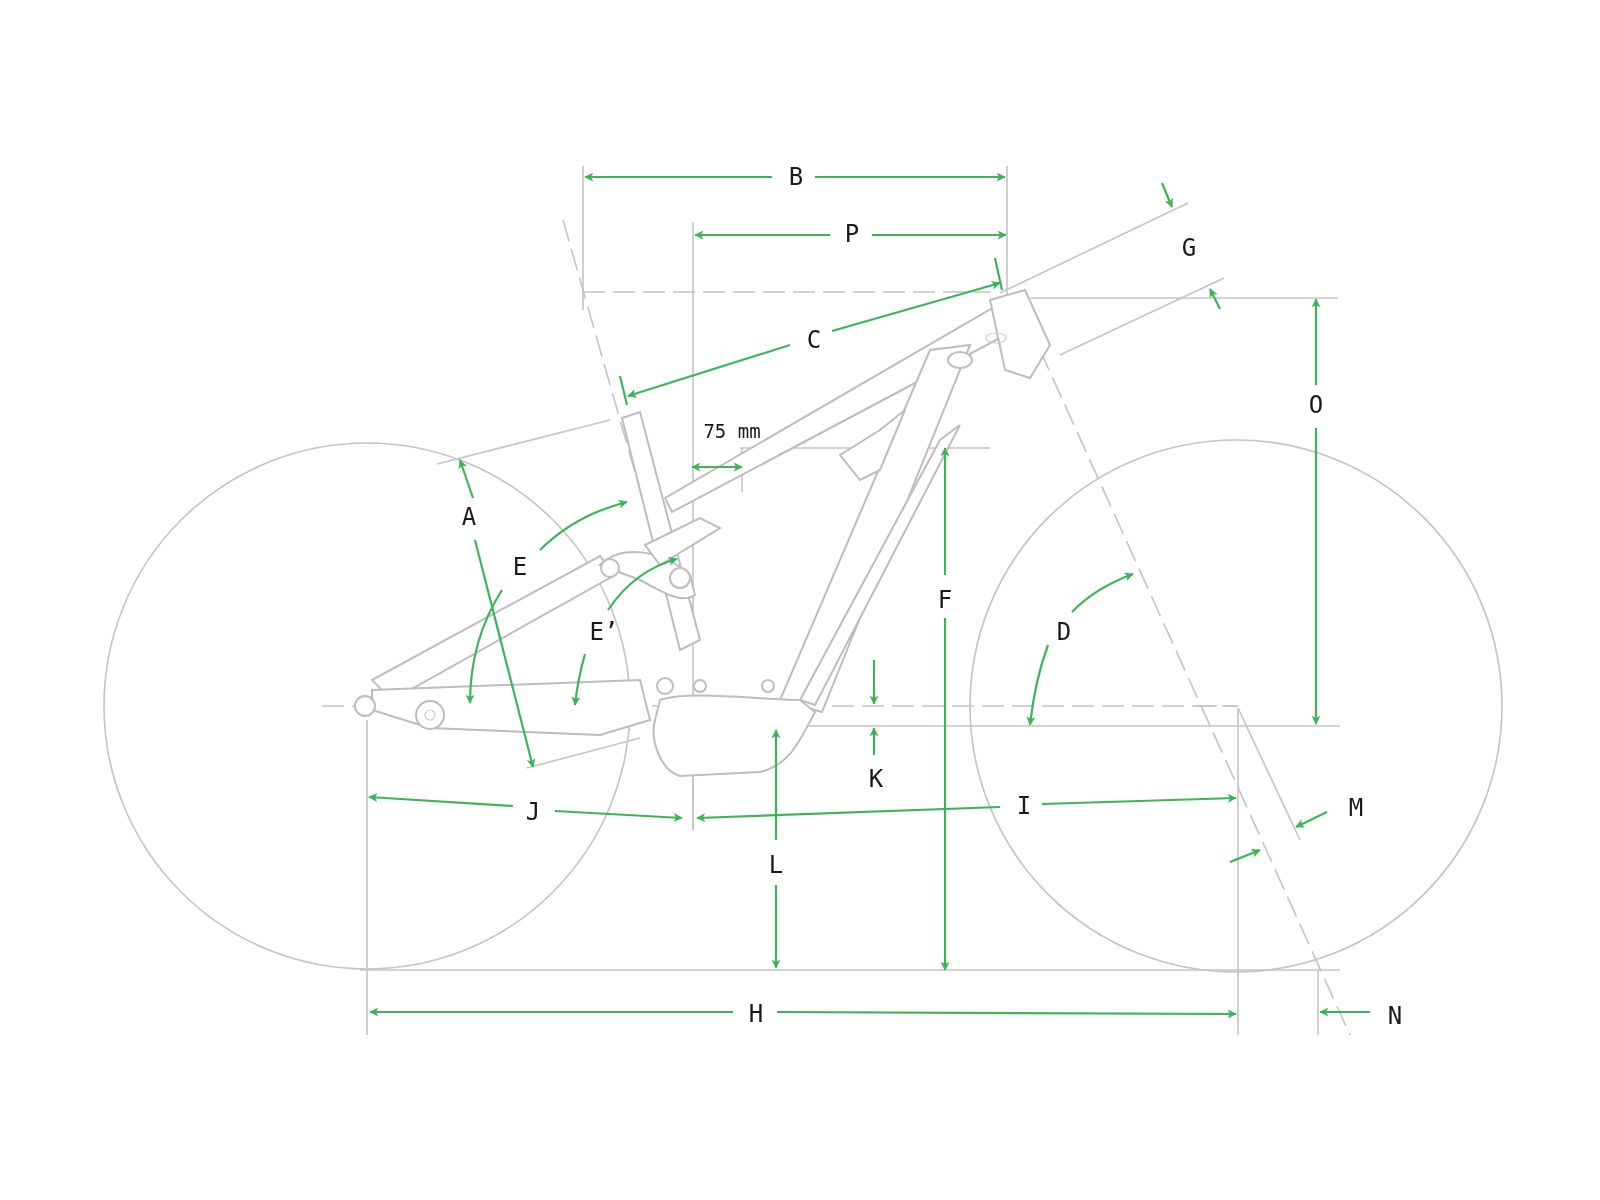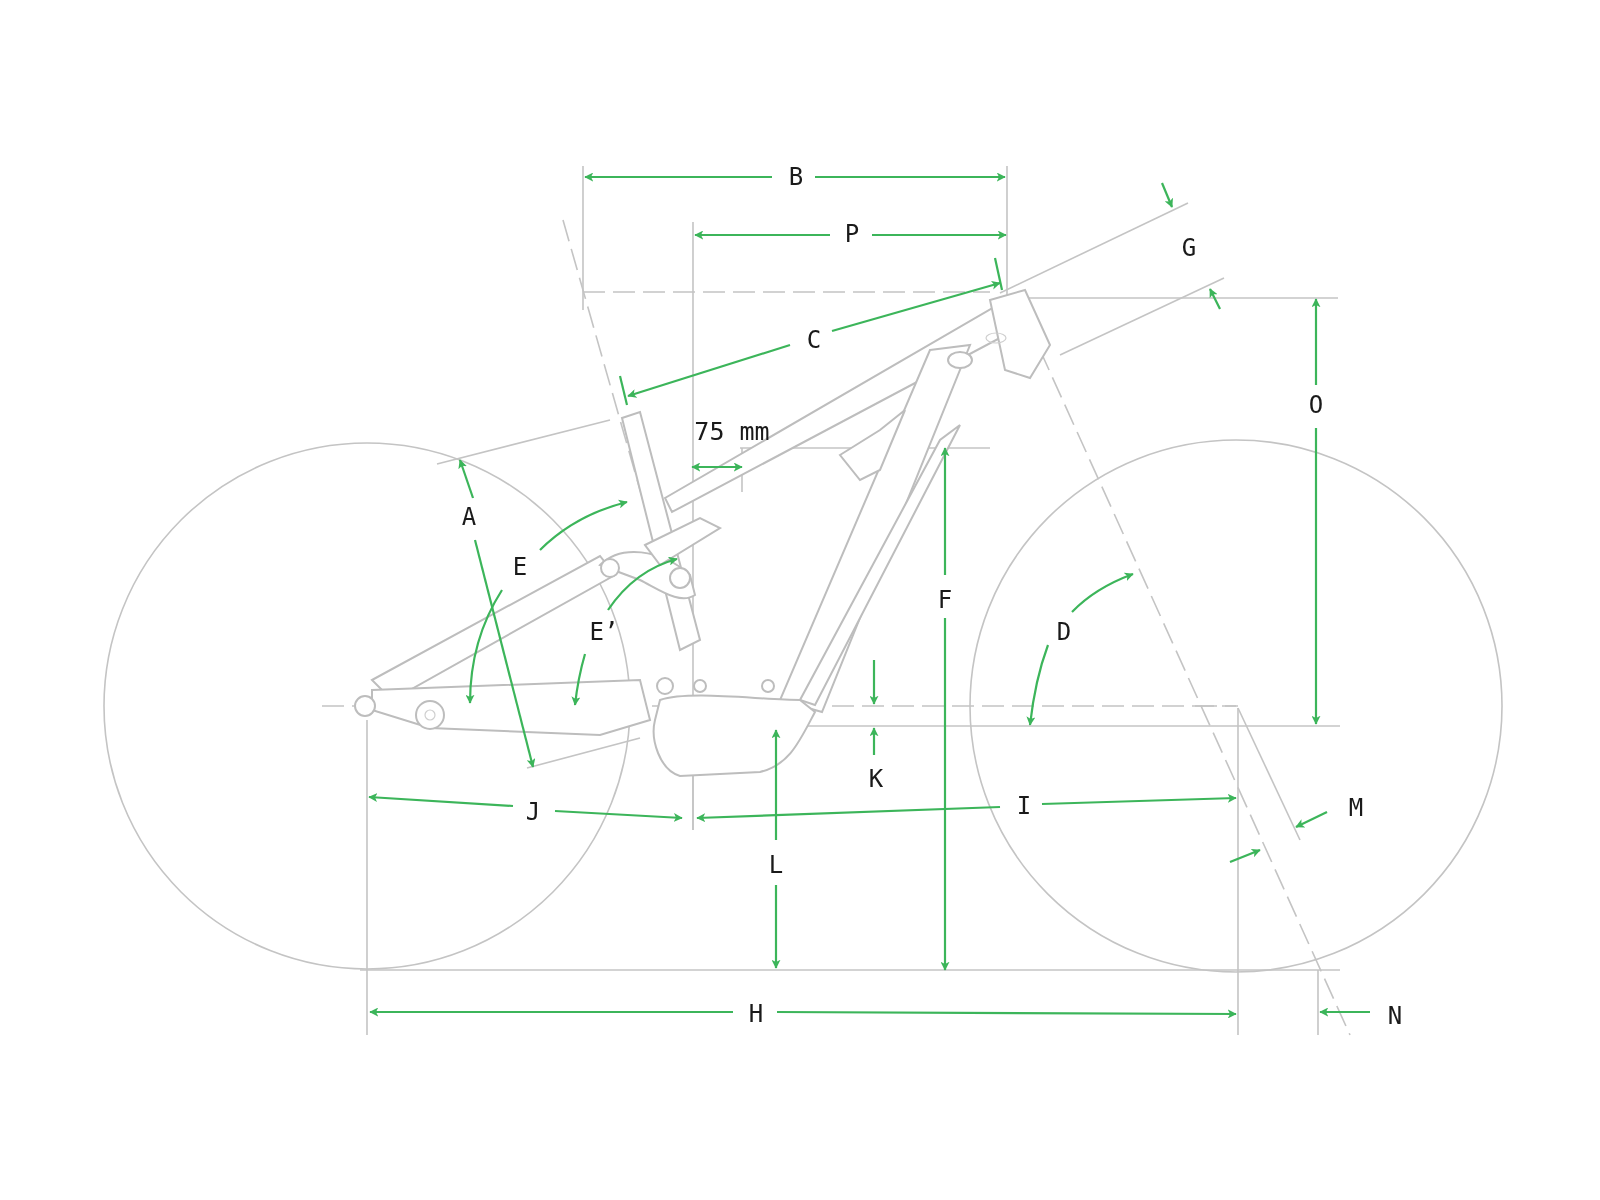--- a/index.html
+++ b/index.html
@@ -5,21 +5,21 @@
   html, body { margin:0; padding:0; background:#ffffff; }
   body { width:1600px; height:1200px; position:relative; overflow:hidden; font-family:"DejaVu Sans Mono","Liberation Mono",monospace; }
   #stage { position:absolute; left:0; top:0; width:1600px; height:1200px; }
   svg { position:absolute; left:0; top:0; }
   .g { stroke:#c4c4c4; stroke-width:1.6; fill:none; }
   .gd { stroke:#c4c4c4; stroke-width:1.6; fill:none; stroke-dasharray:22 8; }
   .fr { stroke:#bdbdbd; stroke-width:2; fill:#ffffff; }
   .fr2 { stroke:#cfcfcf; stroke-width:1.2; fill:none; }
   .dim { stroke:#3cb55a; stroke-width:2.2; fill:none; }
   .lbl { position:absolute; font-size:24px; color:#1a1a1a; line-height:1; transform:translate(-50%,-50%); white-space:nowrap; }
-  .lbl.small { font-size:25px; }
+  .lbl.small { font-size:19px; }
 </style>
 </head>
 <body>
 
 <div id="stage">
 <svg width="1600" height="1200" viewBox="0 0 1600 1200" xmlns="http://www.w3.org/2000/svg">
   <defs>
     <marker id="ah" viewBox="0 0 12 12" refX="11" refY="6" markerWidth="9" markerHeight="9" orient="auto-start-reverse" markerUnits="userSpaceOnUse">
       <path d="M0,0 L12,6 L0,12 L3,6 z" fill="#3cb55a"></path>
     </marker>

